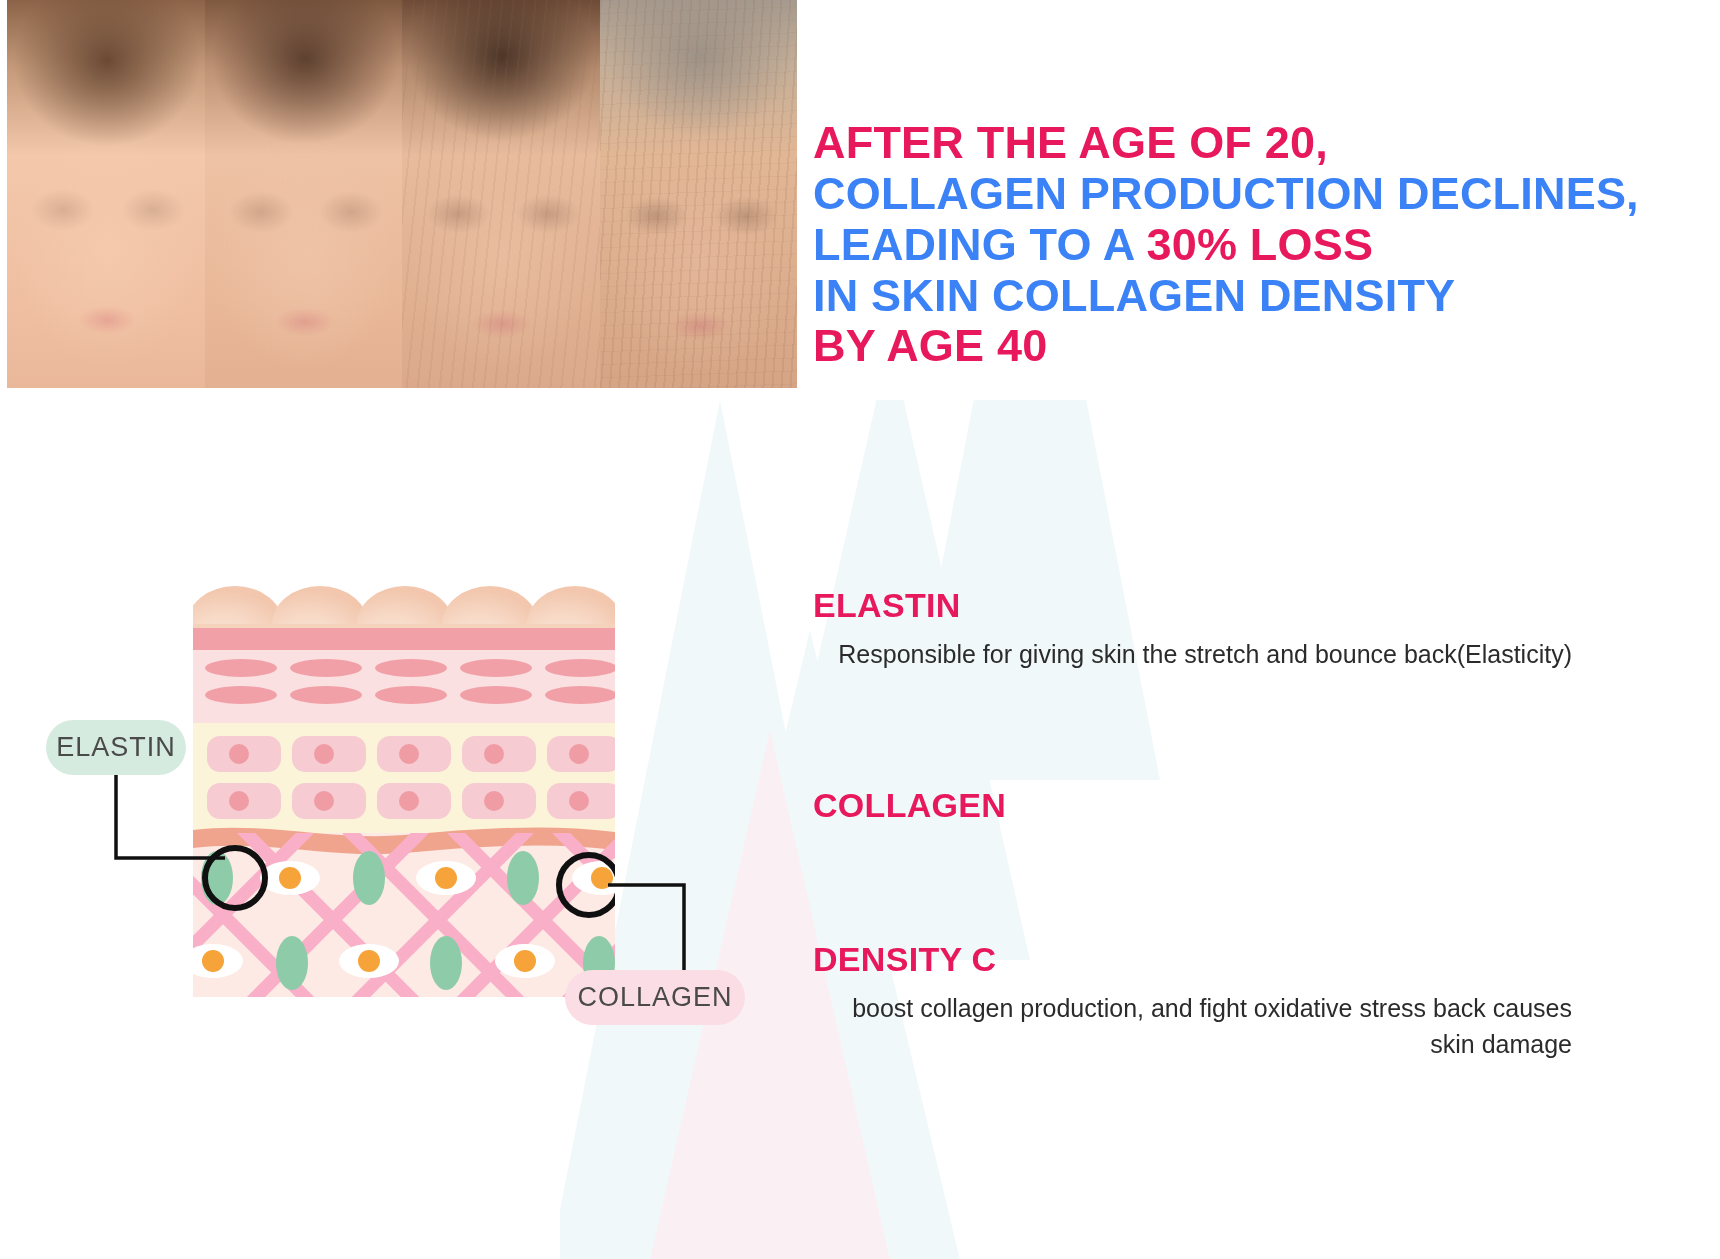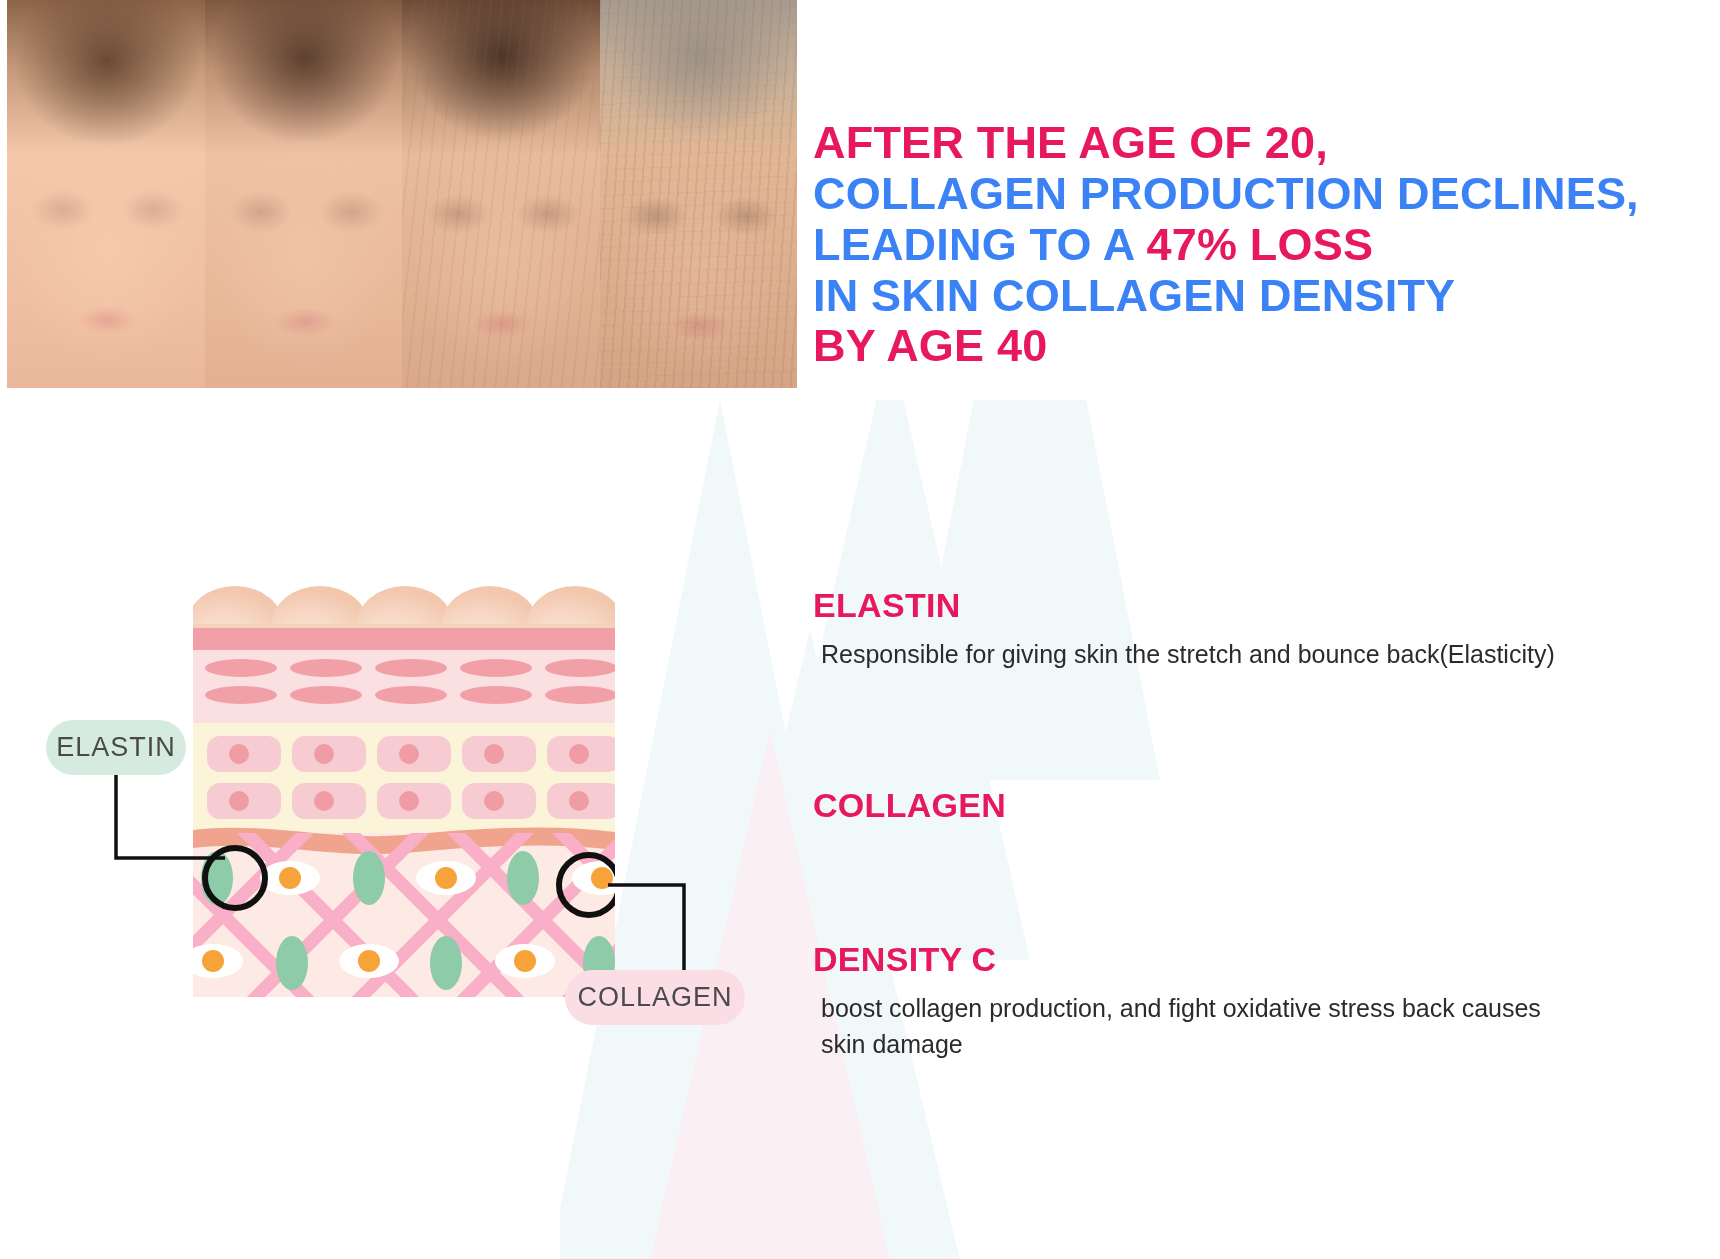--- a/index.html
+++ b/index.html
@@ -41,22 +41,22 @@
   .gray{color:#3b82f6;}
 
   
   .info{position:absolute;left:813px;width:760px;}
   .info h3{
     margin:0 0 12px 0;color:#E8185D;
     font-family:"Liberation Sans Narrow","Liberation Sans",sans-serif;
     font-stretch:condensed;font-weight:700;font-size:34px;letter-spacing:.3px;
   }
   .info p{
-    margin:8px;color:#2B2B2B;font-size:25px;line-height:1.42;
-    font-family:"Liberation Sans",sans-serif;font-weight:400;
+    margin:1px;color:#2B2B2B;font-size:25px;line-height:1.42;
+    font-family:"Liberation Sans",sans-serif;font-weight:400;text-align:right;
   }
   #block-elastin{top:586px;}
   #block-collagen{top:786px;}
   #block-vitc{top:940px;}
 
   
   .diagram{position:absolute;left:193px;top:575px;width:422px;height:422px;}
   .diagram svg{display:block;}
 
   
@@ -147,21 +147,21 @@
           linear-gradient(180deg,#A59A8E 0%,#C3AE98 13%,#E2B795 32%,#DBAC8C 62%,#CF9B7E 100%),
           #BEBEBE;"></div>
       <div class="label">50s</div>
     </div>
 
   </div>
 
   <div class="headline">
     <div class="hl-line pink">AFTER THE AGE OF 20,</div>
     <div class="hl-line gray">COLLAGEN PRODUCTION DECLINES,</div>
-    <div class="hl-line"><span class="gray">LEADING TO A </span><span class="pink">47% LOSS</span></div>
+    <div class="hl-line"><span class="gray">LEADING TO A </span><span class="pink">30% LOSS</span></div>
     <div class="hl-line gray">IN SKIN COLLAGEN DENSITY</div>
     <div class="hl-line pink">BY AGE 40</div>
   </div>
 
   <div class="info" id="block-elastin">
     <h3>ELASTIN</h3>
     <p>Responsible for giving skin the stretch and bounce back(Elasticity)</p>
   </div>
 
   <div class="info" id="block-collagen">

